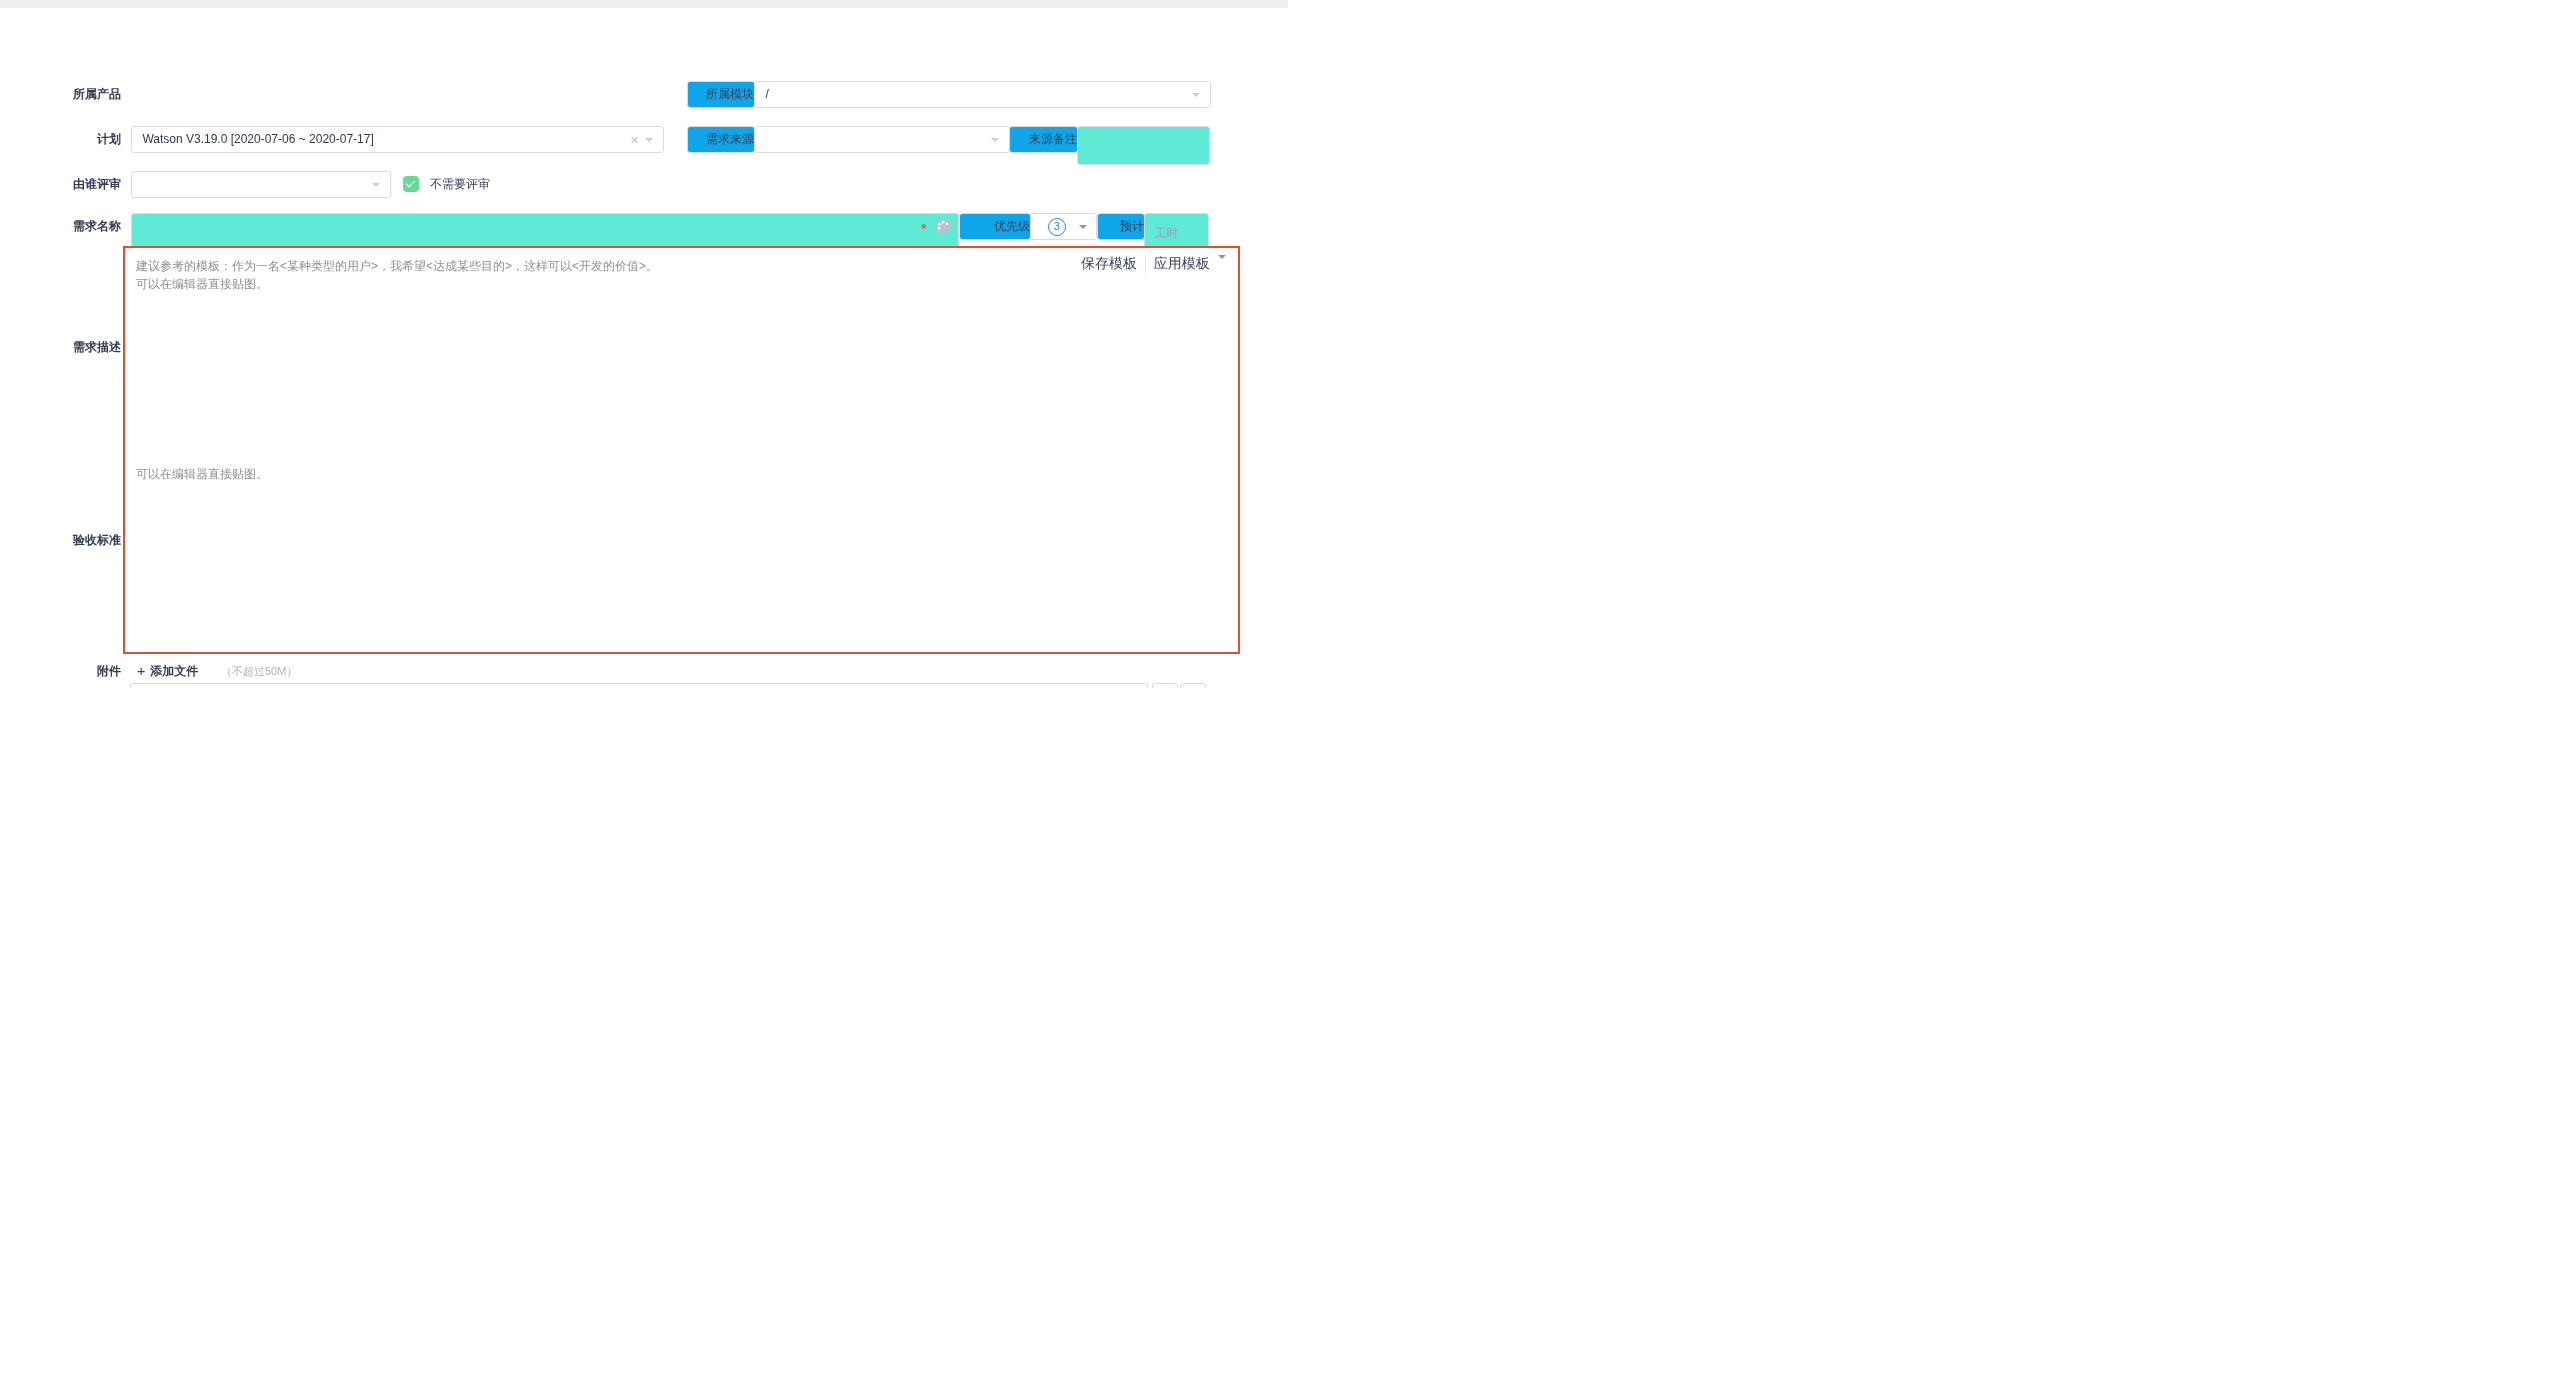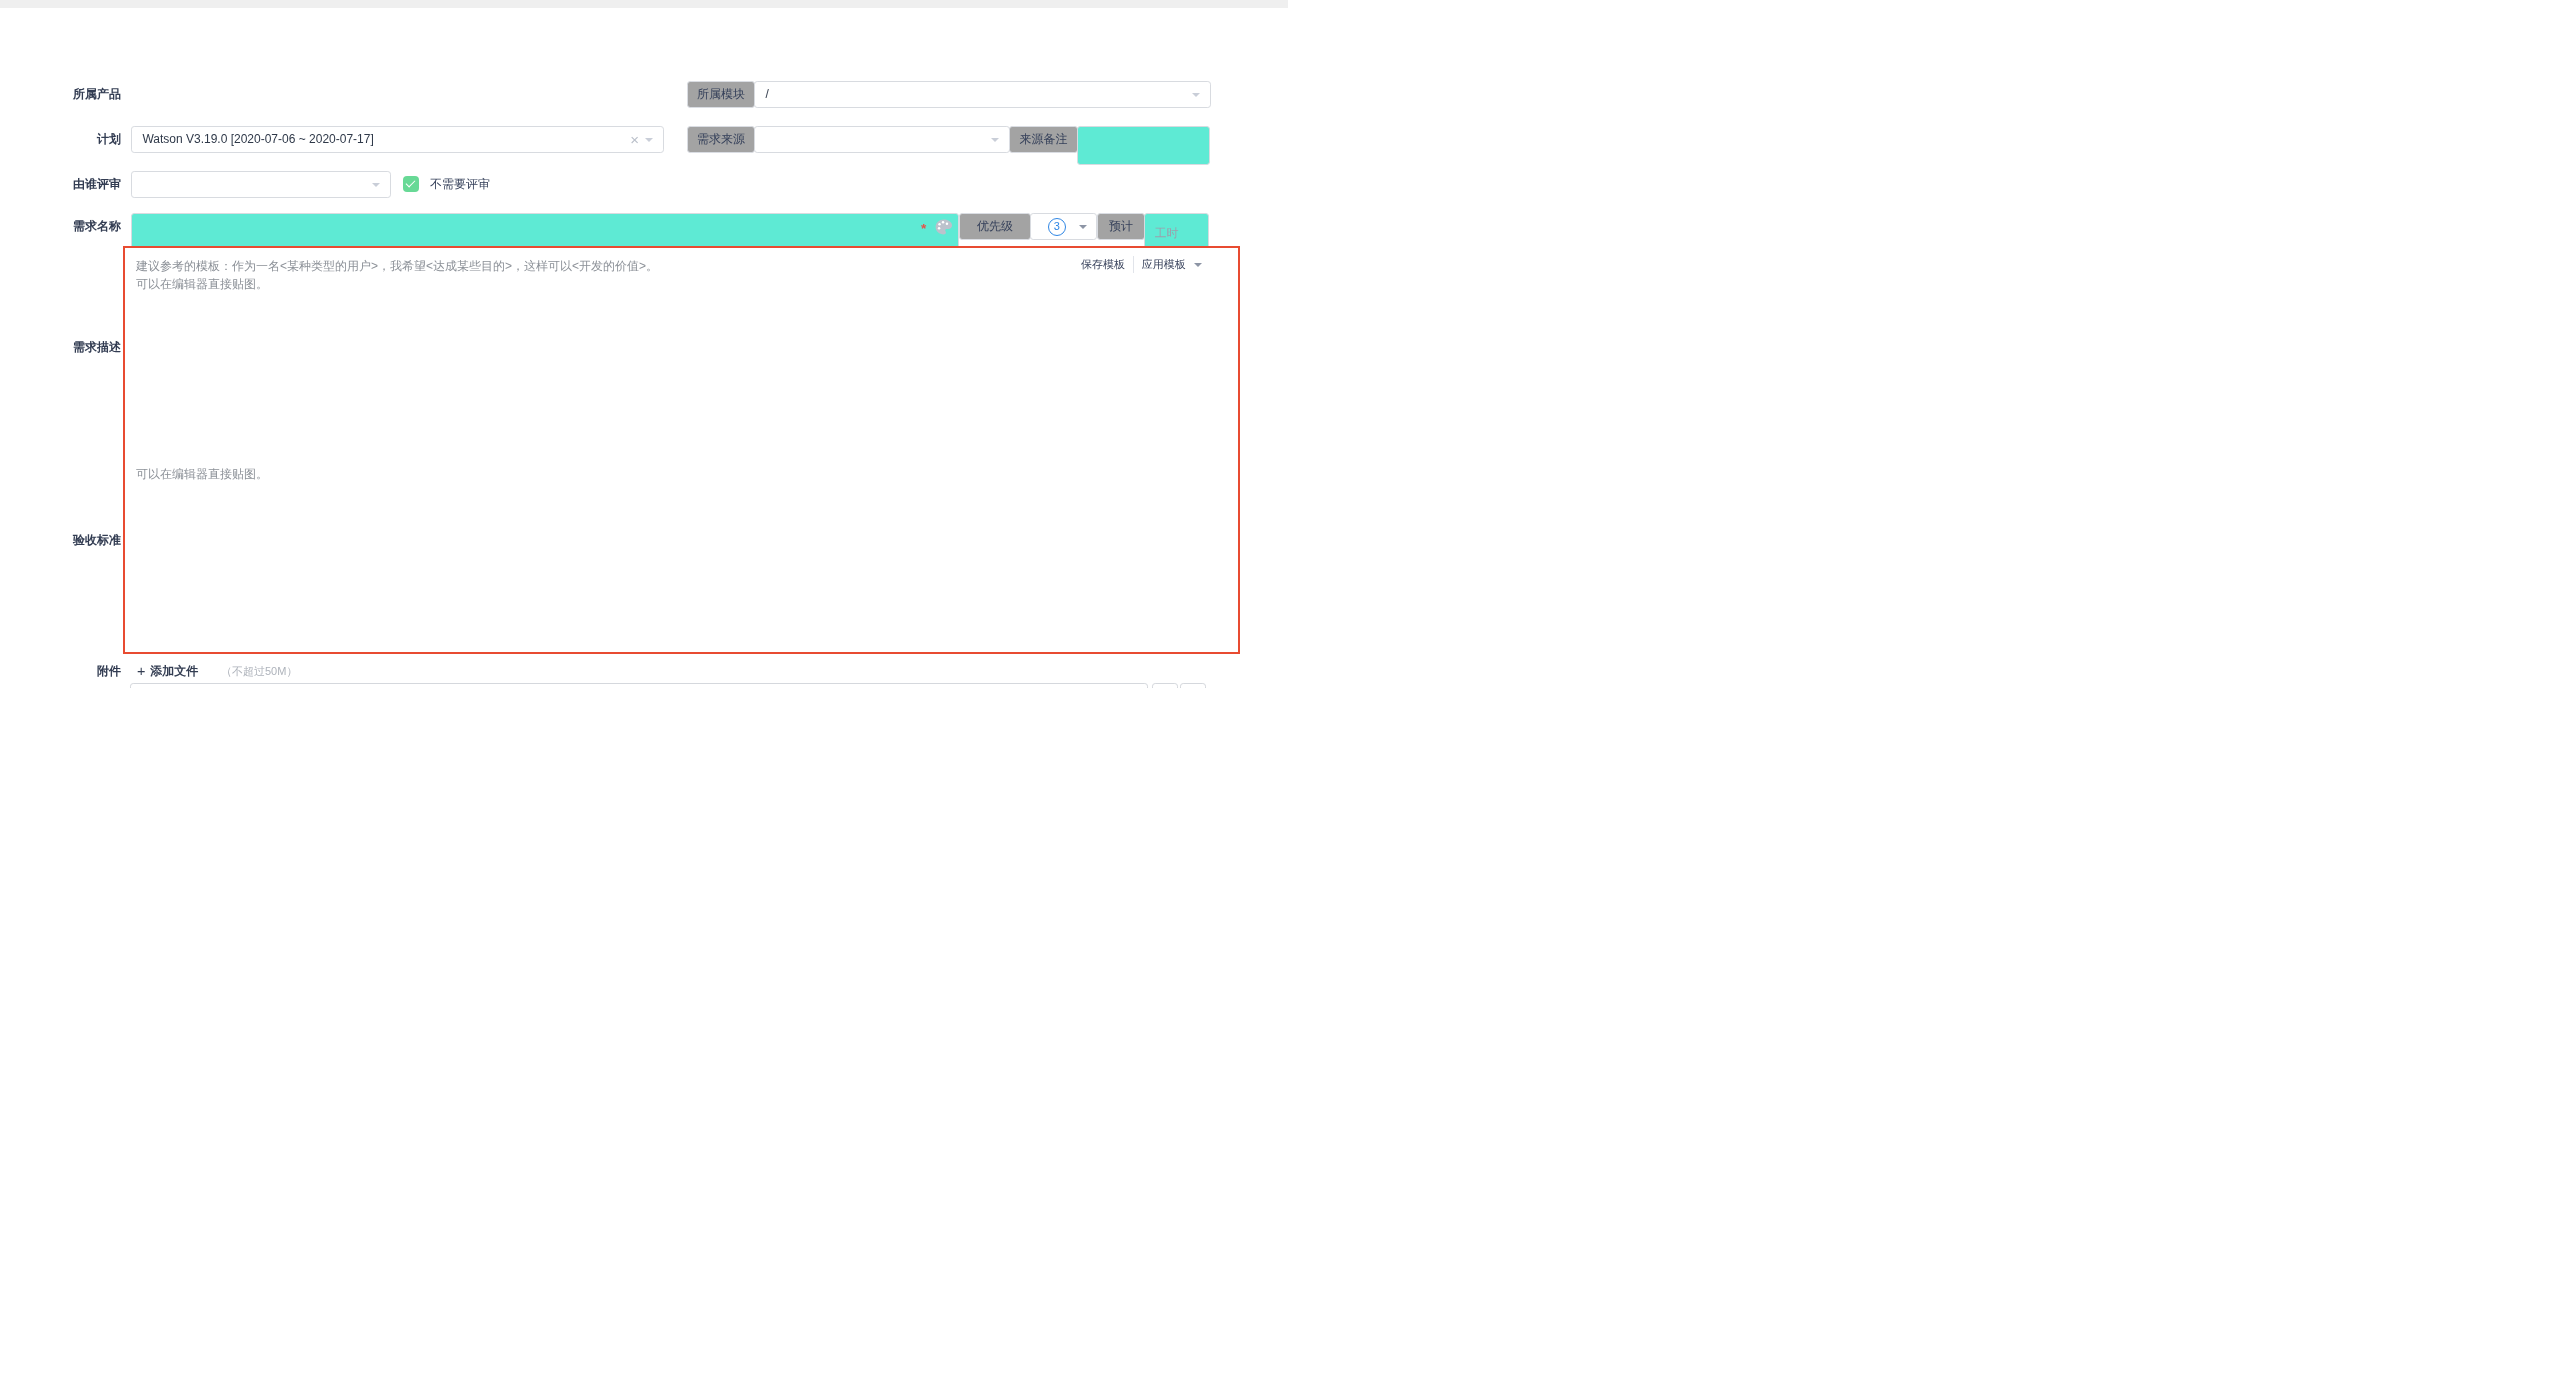--- a/index.html
+++ b/index.html
@@ -22,22 +22,22 @@
   .ctl { position:absolute; height:27px; background:#fff; border:0.8px solid #d8dbe0;
          border-radius:3.2px; font-size:12px; color:#2f3949; }
   .sel { cursor:pointer; }
   .sel .val { position:absolute; left:10.4px; top:0; line-height:25.5px; white-space:nowrap; }
   .caret { position:absolute; right:10.4px; top:11px; width:0; height:0;
            border-left:4px solid transparent; border-right:4px solid transparent;
            border-top:4.8px solid #c9ced8; }
   .clear-x { position:absolute; right:24px; top:0; line-height:25.5px; font-size:15px;
              color:#b9bfc9; cursor:pointer; }
 
-  .addon { position:absolute; height:27px; background:#a3a3a3; border:0.8px solid #dadde3;
-           border-radius:3.2px; font-size:12px; color:#35405a; text-align:center; line-height:25.5px; }
+  .addon { position:absolute; height:27px; background:#0ea5e9; border:0.8px solid #dadde3;
+           border-radius:3.2px; font-size:12px; color:#35405a; text-align:right; line-height:25.5px; }
 
   input.text-input { position:absolute; height:39px; background:#5eead4; border:0.8px solid #d8dbe0;
            border-radius:3.2px; font-size:12px; color:#2f3949; padding:0 9.6px;
            font-family:"Liberation Sans", sans-serif; }
   input.text-input::placeholder { color:#9aa1ad; opacity:1; }
 
   .checkbox { position:absolute; left:403px; top:176px; width:16px; height:16px; border-radius:4px;
               background:#68d996; cursor:pointer; }
   .checkbox::after { content:""; position:absolute; left:3.2px; top:4px; width:8px; height:4px;
               border-left:1.6px solid #fff; border-bottom:1.6px solid #fff; transform:rotate(-45deg); }
@@ -51,21 +51,21 @@
   .pri-circle { position:absolute; left:16.7px; top:4px; width:18.3px; height:18.3px; border:1.6px solid #2f86e4;
                 border-radius:50%; color:#2f86e4; font-size:11px; line-height:15px; text-align:center; }
   .pri-caret { position:absolute; right:8.8px; top:11px; width:0; height:0;
                border-left:4px solid transparent; border-right:4px solid transparent;
                border-top:4.8px solid #8d95a5; }
 
   .editor-box { position:absolute; left:123px; top:246px; width:1117px; height:408px;
                 border:2.4px solid #e84b31; background:#fff; }
   .editor-ph { position:absolute; left:136px; font-size:12px; line-height:18.3px; color:#8b9097; }
   .tpl-toolbar { position:absolute; left:1081px; top:255px; height:19px; display:flex;
-                 align-items:center; gap:8px; font-size:11px; color:#37415b; }
+                 gap:8px; font-size:14px; color:#37415b; }
   .tpl-btn { cursor:pointer; white-space:nowrap; }
   .tpl-divider { width:0.8px; height:17.5px; background:#e1e4ea; }
   .tpl-caret { width:0; height:0; border-left:4px solid transparent;
                border-right:4px solid transparent; border-top:4.8px solid #8d95a5; }
 
   .file-add { position:absolute; left:137px; top:663px; height:16px; display:flex; align-items:center;
               gap:4.8px; cursor:pointer; color:#333d52; }
   .plus-glyph { font-size:14.4px; line-height:16px; font-weight:normal; }
   .file-add-label { font-size:12px; font-weight:bold; }
   .file-hint { position:absolute; left:221px; top:664px; font-size:11px; color:#aeb3bb; }

